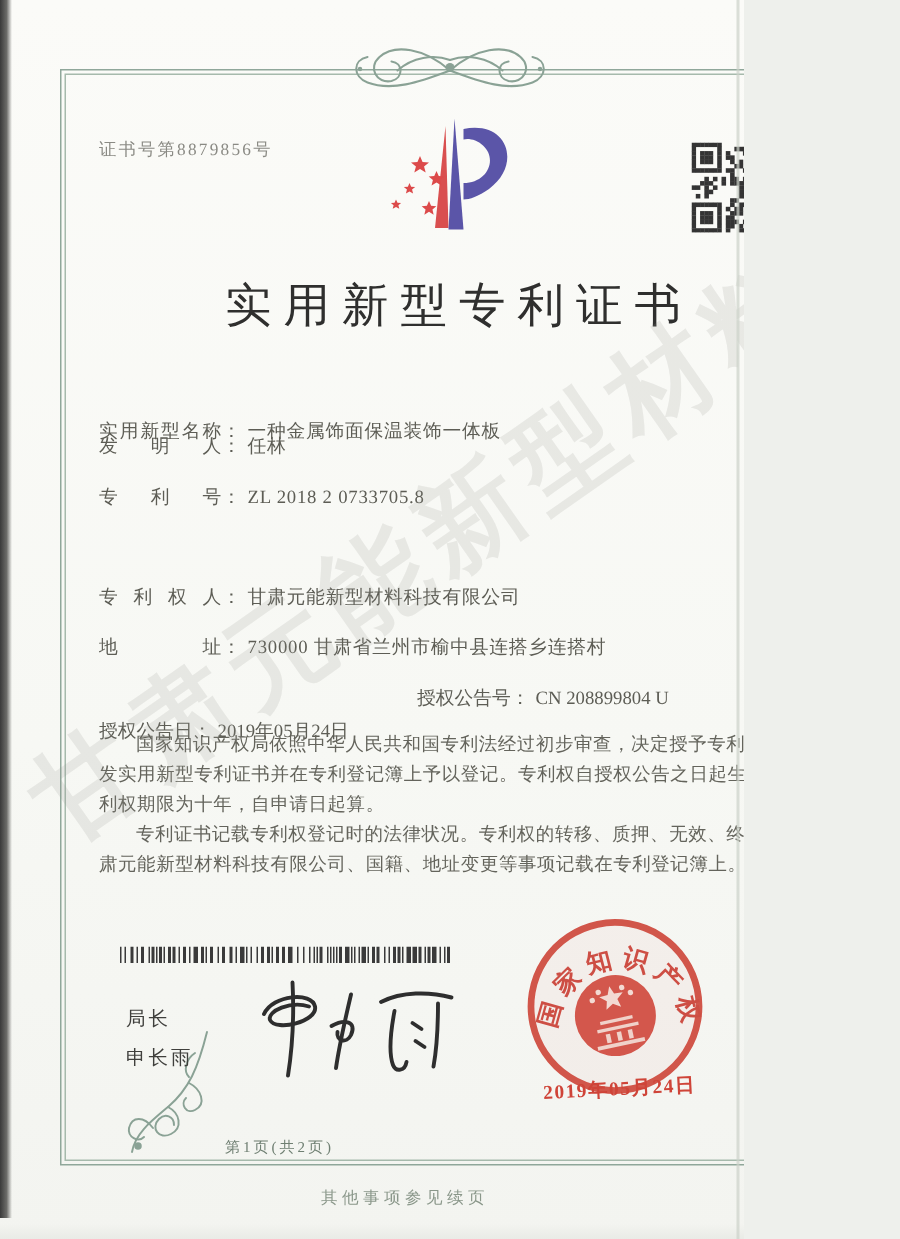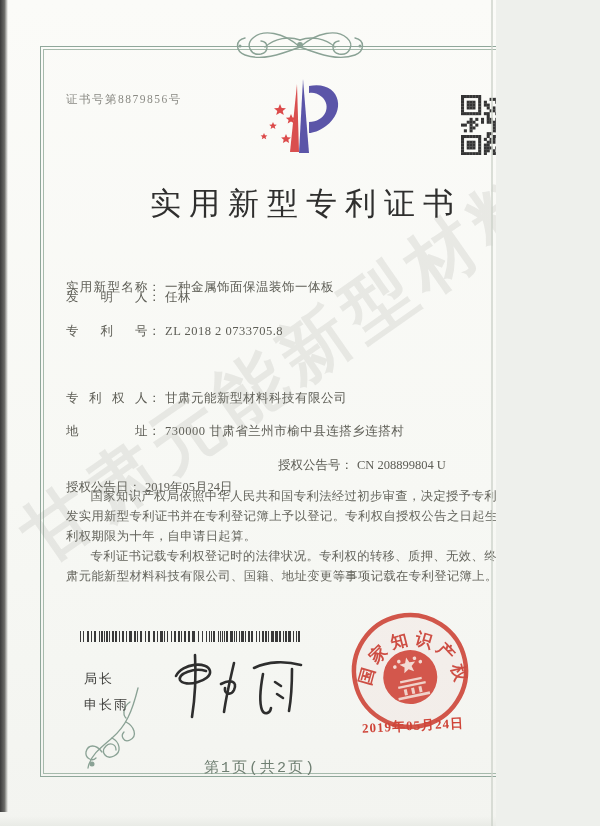--- a/index.html
+++ b/index.html
@@ -37,22 +37,22 @@
   .body-text{position:absolute;left:66px;top:486px;width:470px;z-index:2;}
   .body-text p{margin:0;text-indent:2em;font-size:12.3px;line-height:20px;color:#64645c;letter-spacing:.4px;}
   
   .barcode{position:absolute;left:80px;top:631px;width:224px;height:11px;z-index:2;}
   .director-title{position:absolute;left:84px;top:670px;font-size:13px;color:#3f3f3c;letter-spacing:2px;z-index:2;}
   .director-name{position:absolute;left:84px;top:696px;font-size:13px;color:#3f3f3c;letter-spacing:2px;z-index:2;}
   .signature{position:absolute;left:168px;top:648px;width:150px;height:74px;z-index:5;}
   .seal{position:absolute;left:346px;top:607px;width:128px;height:128px;transform:rotate(-12deg);z-index:5;opacity:.93;}
   .seal-date{position:absolute;left:348px;top:717px;width:130px;text-align:center;font-size:13px;
     color:#cf4438;letter-spacing:1px;transform:rotate(-3deg);z-index:5;font-weight:600;}
-  .page-info{position:absolute;left:150px;top:758px;width:220px;text-align:center;font-size:15px;
-    color:#6f7f72;letter-spacing:2px;z-index:2;font-family:Liberation Mono, monospace;}
+  .page-info{position:absolute;left:150px;top:758px;width:220px;text-align:left;font-size:10px;
+    color:#6f7f72;letter-spacing:2px;z-index:2;}
   .footer-note{position:absolute;left:160px;top:791px;width:220px;text-align:center;font-size:11px;
     color:#8a978a;letter-spacing:3px;z-index:2;}
   
   .watermark{position:absolute;left:30px;top:510px;height:70px;line-height:70px;font-size:70px;
     letter-spacing:8px;white-space:nowrap;color:rgba(148,146,142,.17);transform:rotate(-35deg);
     transform-origin:left center;z-index:4;pointer-events:none;font-weight:600;}
 </style>
 </head>
 <body>
 
@@ -457,16 +457,17 @@
       <rect x="49" y="77" width="28" height="2.2" fill="#f0d0c8"></rect>
       <rect x="54" y="81" width="3" height="6" fill="#f0d0c8"></rect>
       <rect x="61.5" y="81" width="3" height="6" fill="#f0d0c8"></rect>
       <rect x="69" y="81" width="3" height="6" fill="#f0d0c8"></rect>
       <rect x="47" y="88" width="32" height="2.6" fill="#f0d0c8"></rect>
     </g>
   </svg>
   <div class="seal-date">2019年05月24日</div>
 
   <div class="page-info">第1页(共2页)</div>
+  <div class="footer-note">其他事项参见续页</div>
 
   <div class="watermark">甘肃元能新型材料</div>
 
 </div>
 
 </body></html>

